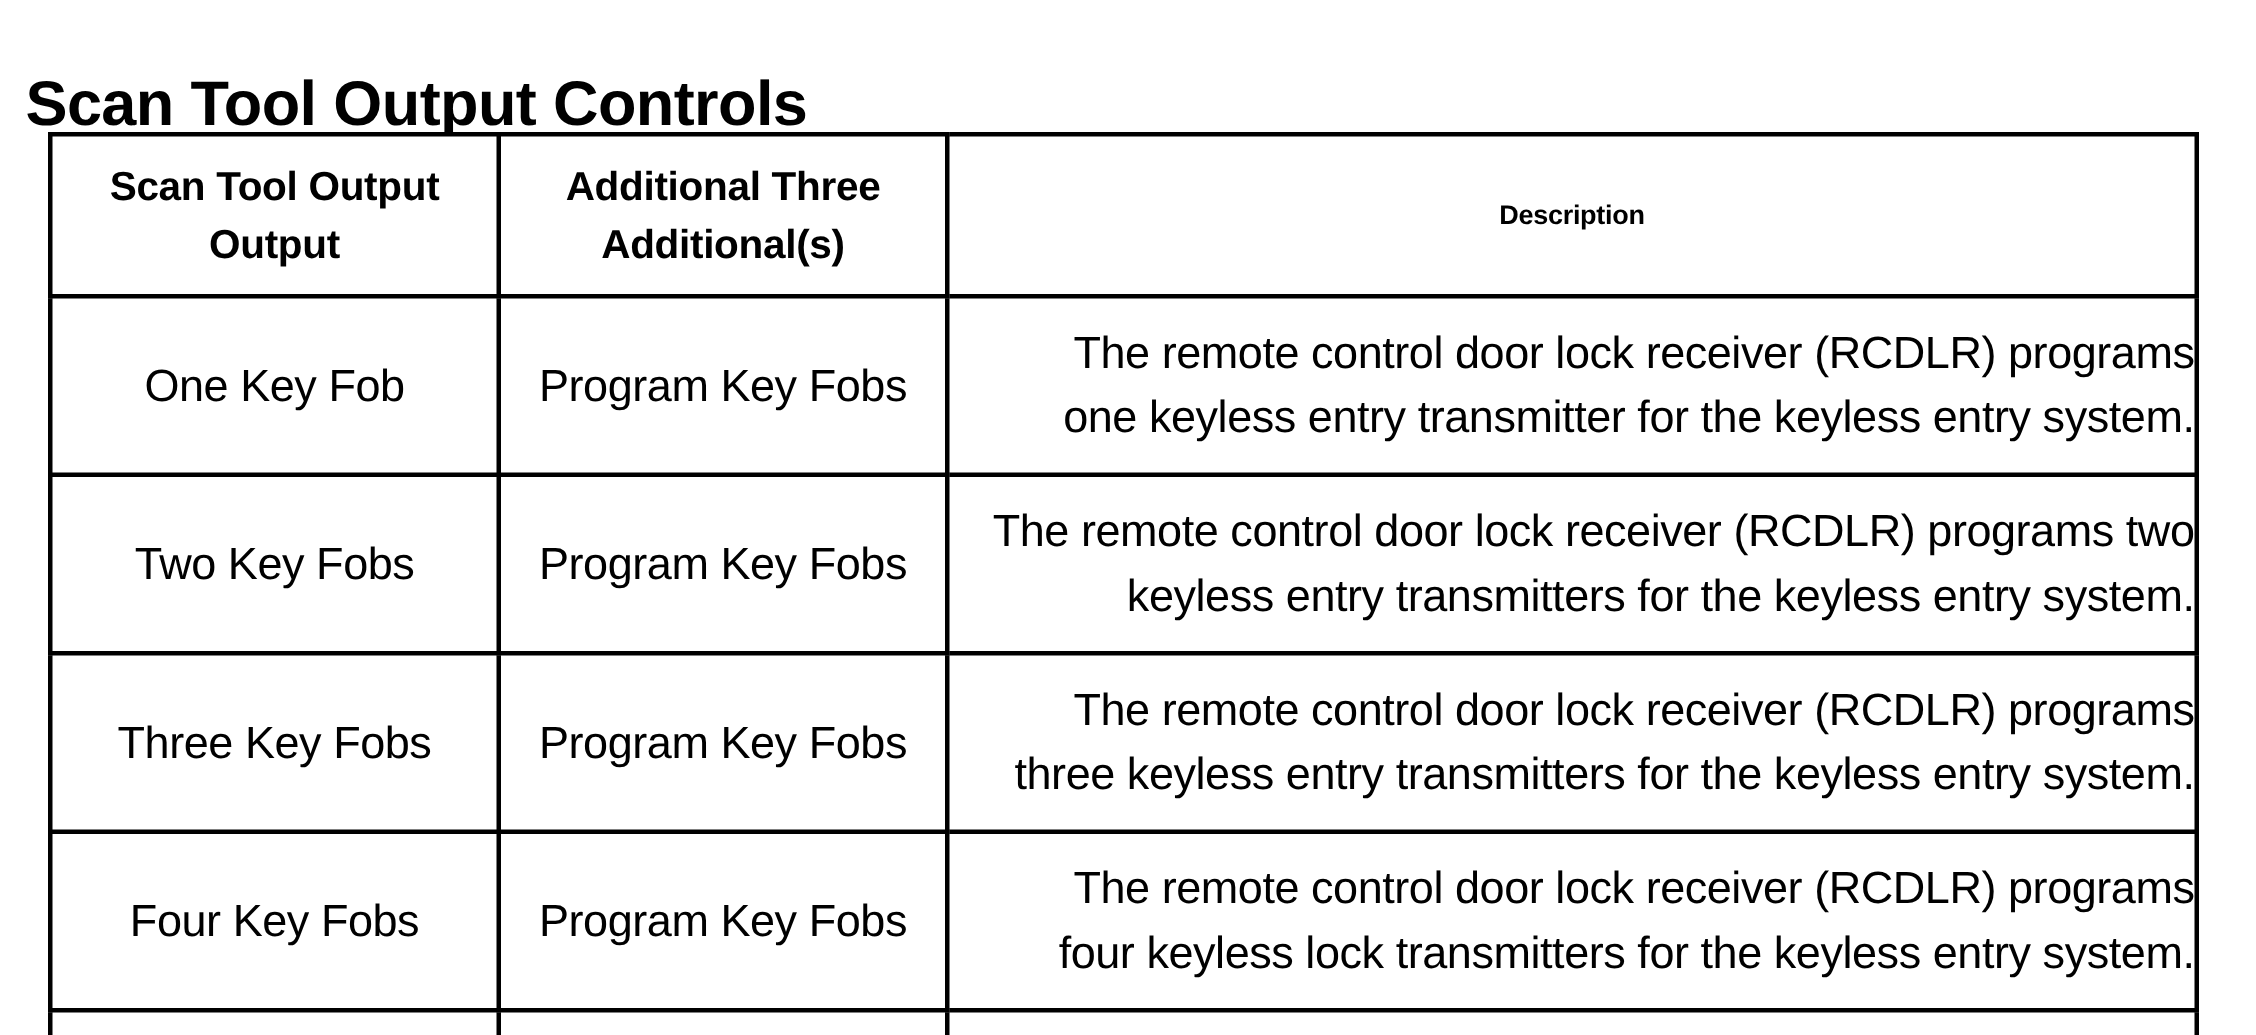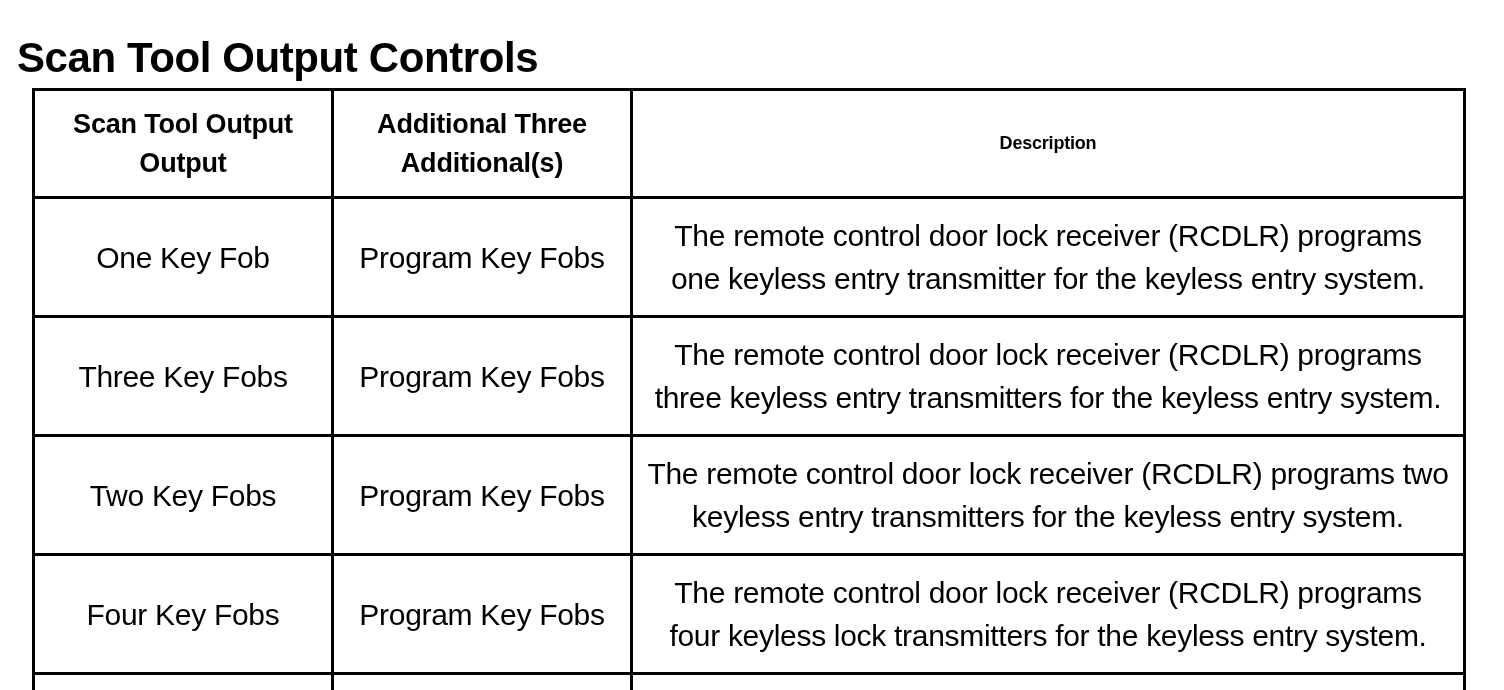--- a/index.html
+++ b/index.html
@@ -21,21 +21,21 @@
     width: 1504px;
     height: 690px;
     background: #ffffff;
     overflow: hidden;
   }
 
   
   #doc-title {
     position: absolute;
     left: 17px;
-    top: 5px;
+    top: 16px;
     font-size: 42px;
     font-weight: bold;
     letter-spacing: -0.4px;
     line-height: 50px;
     white-space: nowrap;
     color: #000000;
   }
 
   
   #controls-table {
@@ -82,21 +82,21 @@
     letter-spacing: -0.3px;
   }
   tbody td.cell-control,
   tbody td.cell-menu {
     padding: 0 10px 0 15px;
     text-align: center;
     margin-left: 44px;
   }
   tbody td.cell-desc {
     padding: 0 12px 0 16px;
-    text-align: center;
+    text-align: right;
   }
   tbody td.cell-desc .line {
     display: block;
     white-space: nowrap;
   }
   tbody tr.row-clipped td {
     height: 40px;
   }
   .nowrap { white-space: nowrap; text-align: center; }
 </style>
@@ -131,34 +131,34 @@
       <tr>
         <td class="cell-control">One Key Fob</td>
         <td class="cell-menu">Program Key Fobs</td>
         <td class="cell-desc">
           <span class="line">The remote control door lock receiver (RCDLR) programs</span>
           <span class="line">one keyless entry transmitter for the keyless entry system.</span>
         </td>
       </tr>
 
       <tr>
+        <td class="cell-control">Two Key Fobs</td>
+        <td class="cell-menu">Program Key Fobs</td>
+        <td class="cell-desc">
+          <span class="line">The remote control door lock receiver (RCDLR) programs two</span>
+          <span class="line">keyless entry transmitters for the keyless entry system.</span>
+        </td>
+      </tr>
+
+      <tr>
         <td class="cell-control">Three Key Fobs</td>
         <td class="cell-menu">Program Key Fobs</td>
         <td class="cell-desc">
           <span class="line">The remote control door lock receiver (RCDLR) programs</span>
           <span class="line">three keyless entry transmitters for the keyless entry system.</span>
-        </td>
-      </tr>
-
-      <tr>
-        <td class="cell-control">Two Key Fobs</td>
-        <td class="cell-menu">Program Key Fobs</td>
-        <td class="cell-desc">
-          <span class="line">The remote control door lock receiver (RCDLR) programs two</span>
-          <span class="line">keyless entry transmitters for the keyless entry system.</span>
         </td>
       </tr>
 
       <tr>
         <td class="cell-control">Four Key Fobs</td>
         <td class="cell-menu">Program Key Fobs</td>
         <td class="cell-desc">
           <span class="line">The remote control door lock receiver (RCDLR) programs</span>
           <span class="line">four keyless lock transmitters for the keyless entry system.</span>
         </td>

